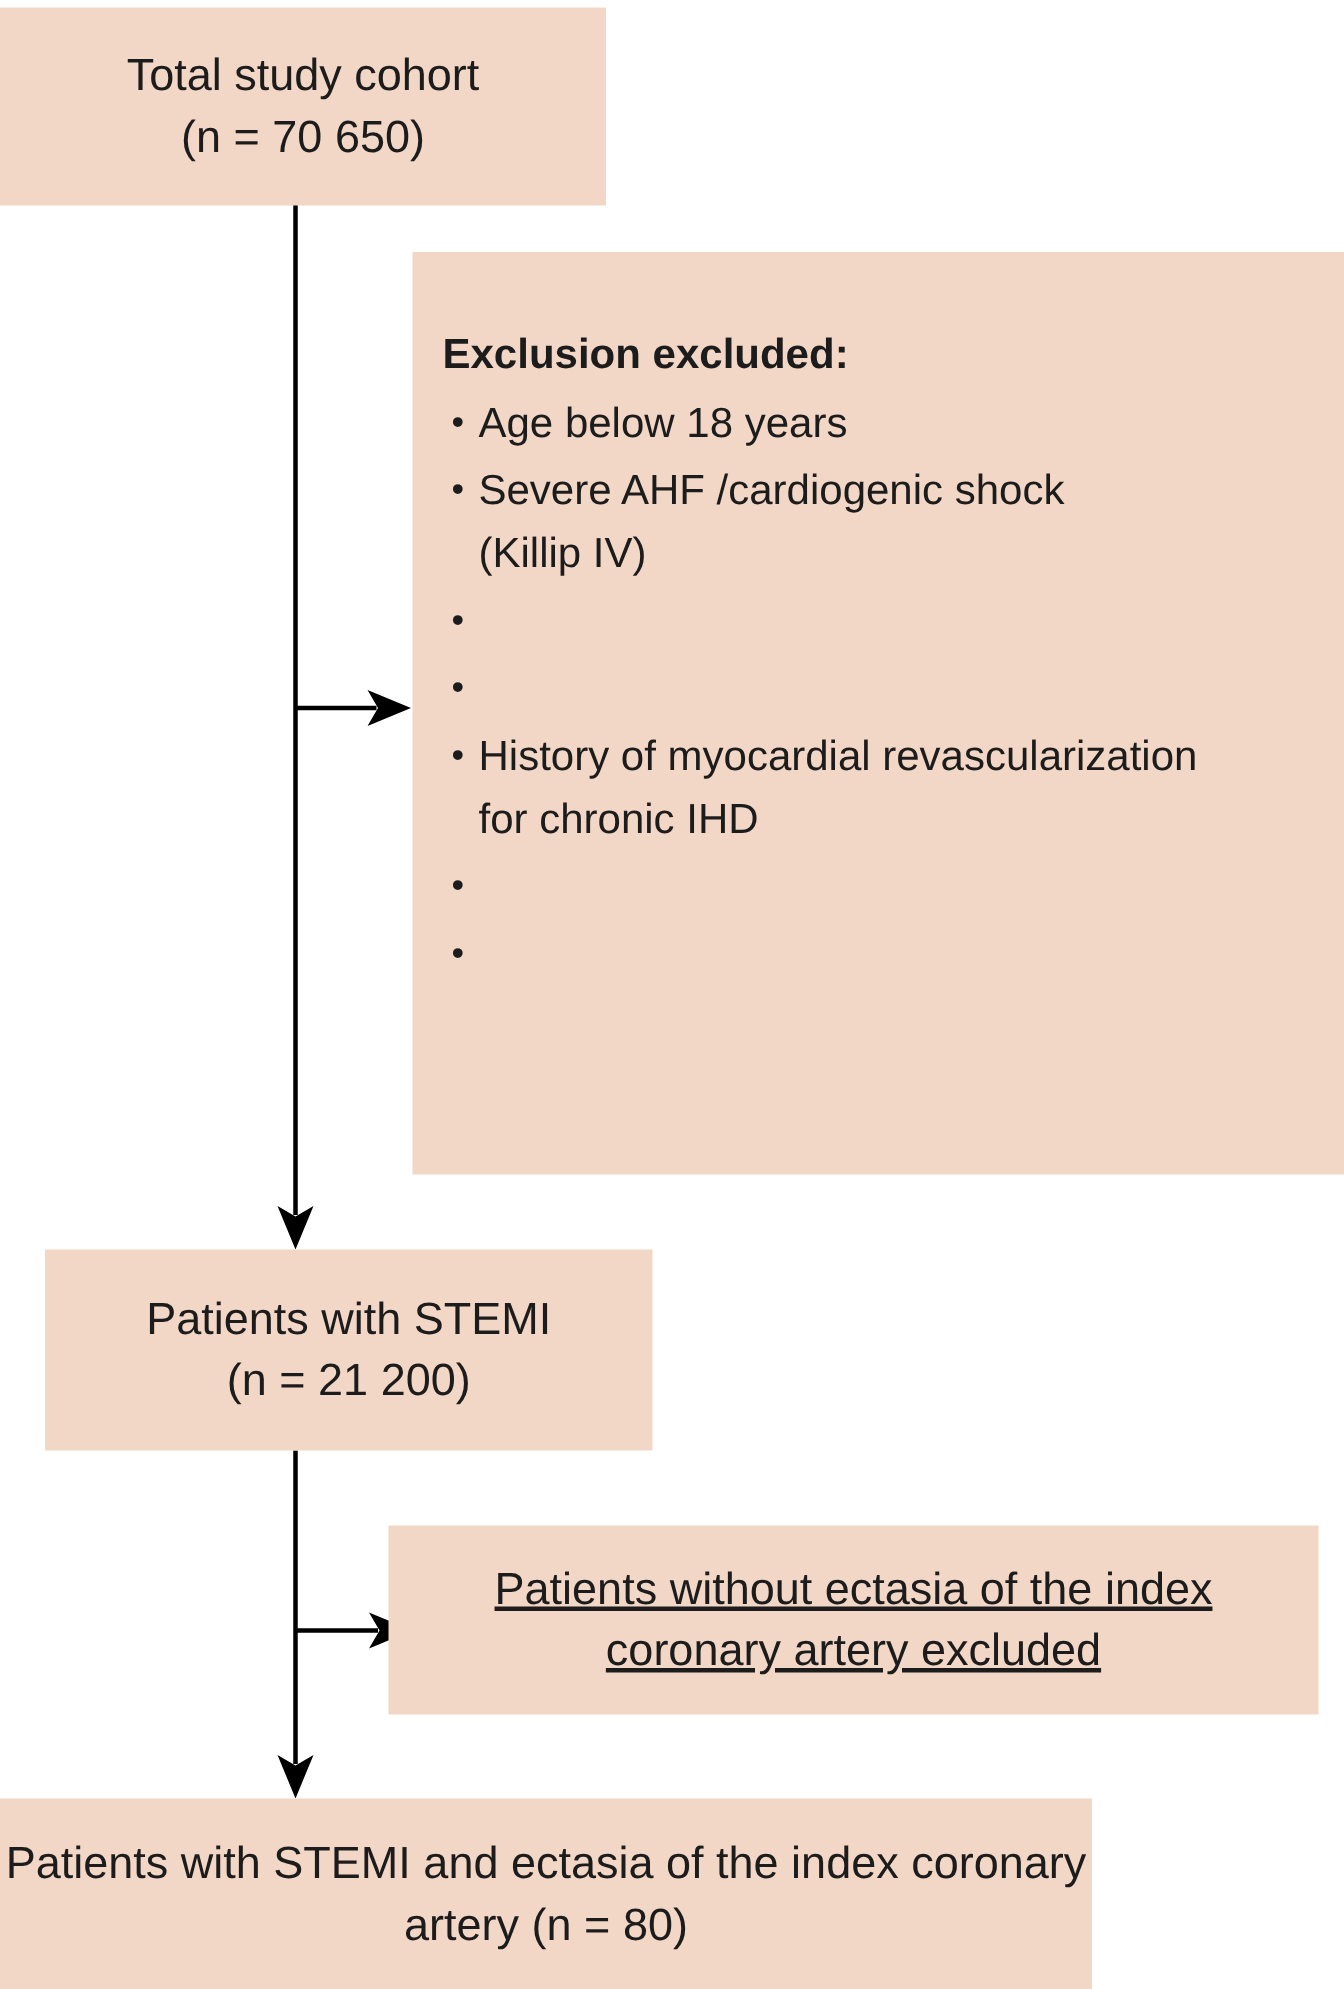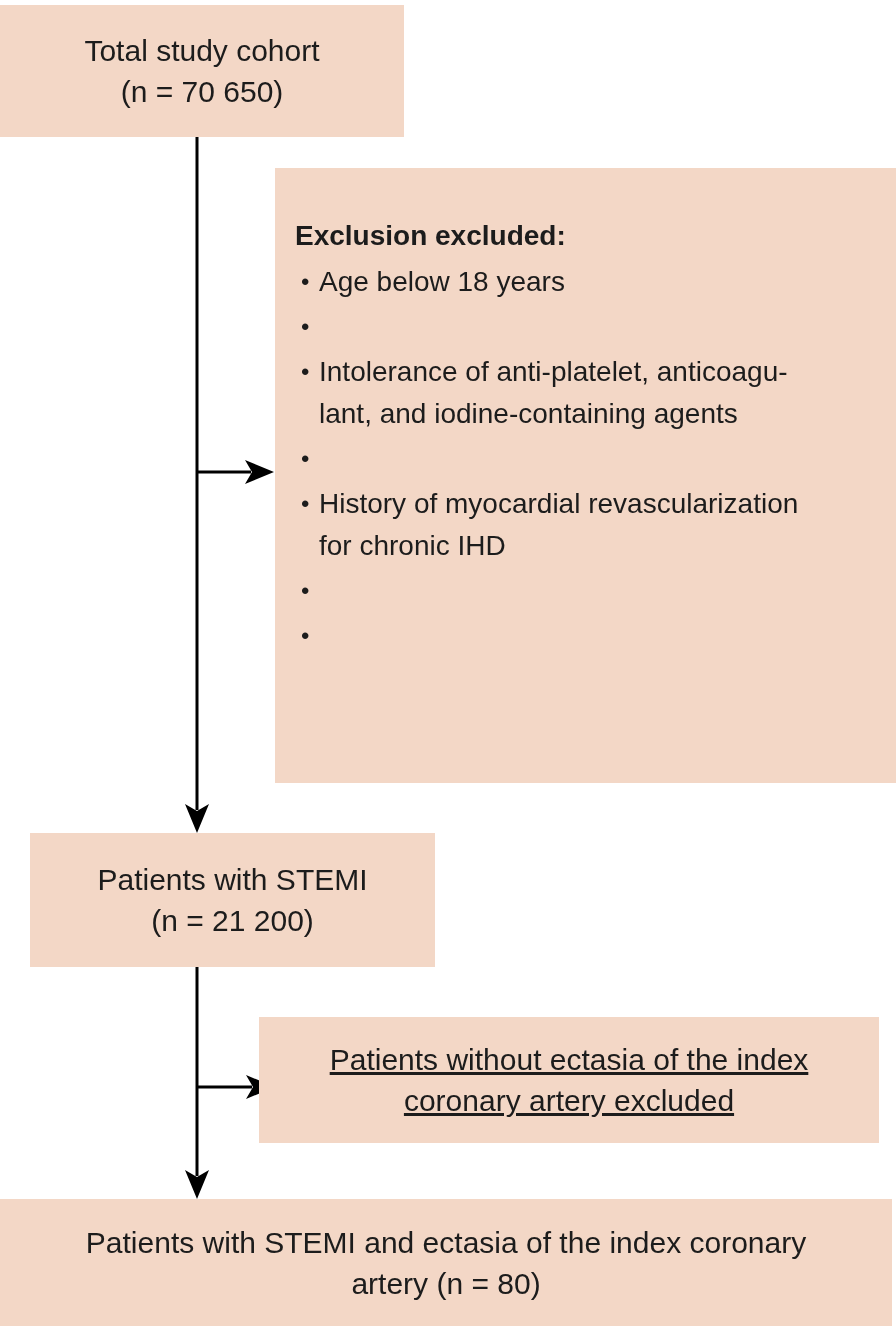--- a/index.html
+++ b/index.html
@@ -43,21 +43,21 @@
     text-align: center;
   }
   .node-label {
     white-space: pre-line;
     font-size: 30px;
     line-height: 41px;
   }
   .node-total    { left: 0;     top: 5px;     width: 404px; height: 132px; }
   .node-stemi    { left: 0;     top: 833px;   width: 405px; height: 134px; margin-left: 30px; }
   .node-noect    { left: 259px; top: 1017px;  width: 620px; height: 126px; text-decoration: underline; }
-  .node-final    { left: 0;     top: 1199px;  width: 892px; height: 127px; }
+  .node-final    { left: 0;     top: 1199px;  width: 728px; height: 127px; }
   .node-exclusion {
     left: 275px;
     top: 168px;
     width: 621px;
     height: 615px;
     padding: 47px 18px 0 20px;
     font-size: 28px;
     line-height: 42px;
   }
   .excl-heading {
@@ -108,25 +108,25 @@
 
   <div class="node node-exclusion">
     <div class="excl-heading">Exclusion excluded:</div>
     <div class="bullets" id="exclusion-list">
         <div class="bullet-row">
           <span class="bullet-dot">•</span>
           <span class="bullet-text">Age below 18 years</span>
         </div>
         <div class="bullet-row">
           <span class="bullet-dot">•</span>
+          <span class="bullet-text">Severe AHF /cardiogenic shock
+(Killip IV)</span>
         </div>
         <div class="bullet-row">
           <span class="bullet-dot">•</span>
-          <span class="bullet-text">Intolerance of anti-platelet, anticoagu-
-lant, and iodine-containing agents</span>
         </div>
         <div class="bullet-row">
           <span class="bullet-dot">•</span>
         </div>
         <div class="bullet-row">
           <span class="bullet-dot">•</span>
           <span class="bullet-text">History of myocardial revascularization
 for chronic IHD</span>
         </div>
         <div class="bullet-row">

